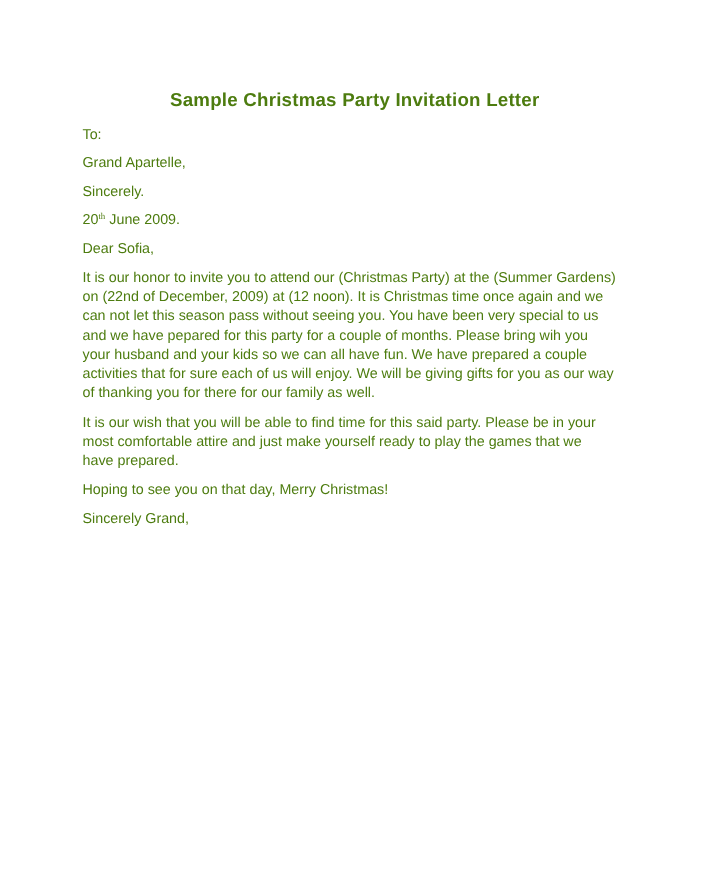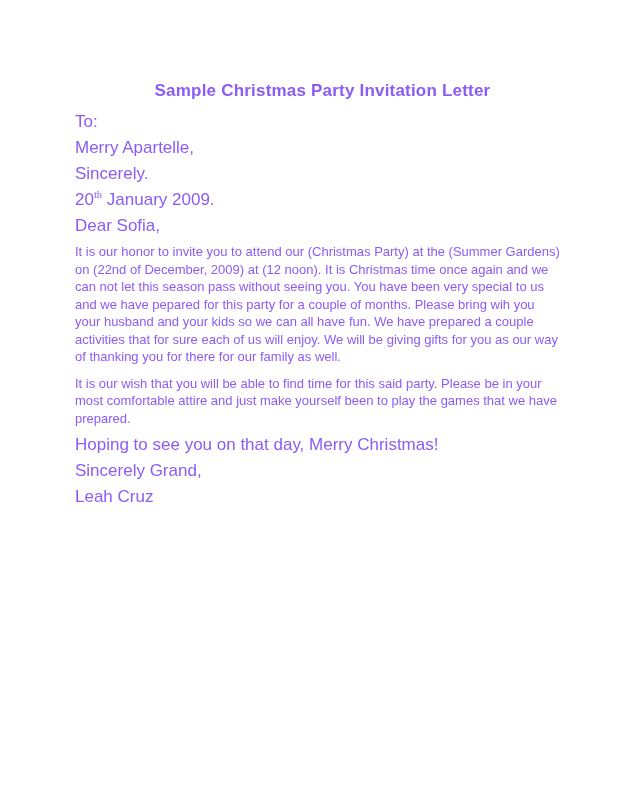--- a/index.html
+++ b/index.html
@@ -6,38 +6,38 @@
     margin: 0;
     padding: 0;
     background: #ffffff;
   }
   .page {
     position: relative;
     width: 640px;
     height: 800px;
     background: #ffffff;
     font-family: "Liberation Sans", "DejaVu Sans", sans-serif;
-    color: #8b5cf6;
+    color: #4d7c0f;
     overflow: hidden;
     box-sizing: border-box;
   }
   .content {
     box-sizing: border-box;
     padding: 80px 70px 0 75px;
   }
   .letter-title {
     font-size: 17px;
     font-weight: bold;
     line-height: 22px;
     text-align: center;
     margin: 0 0 11px 0;
     letter-spacing: 0.2px;
   }
   .line {
-    font-size: 17px;
+    font-size: 13px;
     line-height: 17px;
     margin: 0 0 9px 0;
   }
   .para {
     font-size: 13px;
     line-height: 17.5px;
     margin: 0 10px 9px 0;
   }
   sup.ordinal {
     font-size: 0.62em;
@@ -50,32 +50,31 @@
 <body>
 
 <div class="page">
   <div class="content">
 
     <h1 class="letter-title">Sample Christmas Party Invitation Letter</h1>
 
     <div class="line">To:</div>
 
 
-    <div class="line">Merry Apartelle,</div>
+    <div class="line">Grand Apartelle,</div>
 
     <div class="line">Sincerely.</div>
 
-    <div class="line"><span>20</span><sup class="ordinal">th</sup><span> January 2009.</span></div>
+    <div class="line"><span>20</span><sup class="ordinal">th</sup><span> June 2009.</span></div>
 
     <div class="line">Dear Sofia,</div>
 
     <p class="para">It is our honor to invite you to attend our (Christmas Party) at the (Summer Gardens) on (22nd of December, 2009) at (12 noon). It is Christmas time once again and we can not let this season pass without seeing you. You have been very special to us and we have pepared for this party for a couple of months. Please bring wih you your husband and your kids so we can all have fun. We have prepared a couple activities that for sure each of us will enjoy. We will be giving gifts for you as our way of thanking you for there for our family as well.</p>
 
-    <p class="para">It is our wish that you will be able to find time for this said party. Please be in your most comfortable attire and just make yourself been to play the games that we have prepared.</p>
+    <p class="para">It is our wish that you will be able to find time for this said party. Please be in your most comfortable attire and just make yourself ready to play the games that we have prepared.</p>
 
     <div class="line">Hoping to see you on that day, Merry Christmas!</div>
 
     <div class="line">Sincerely Grand,</div>
 
-    <div class="line">Leah Cruz</div>
 
   </div>
 </div>
 
 </body></html>

